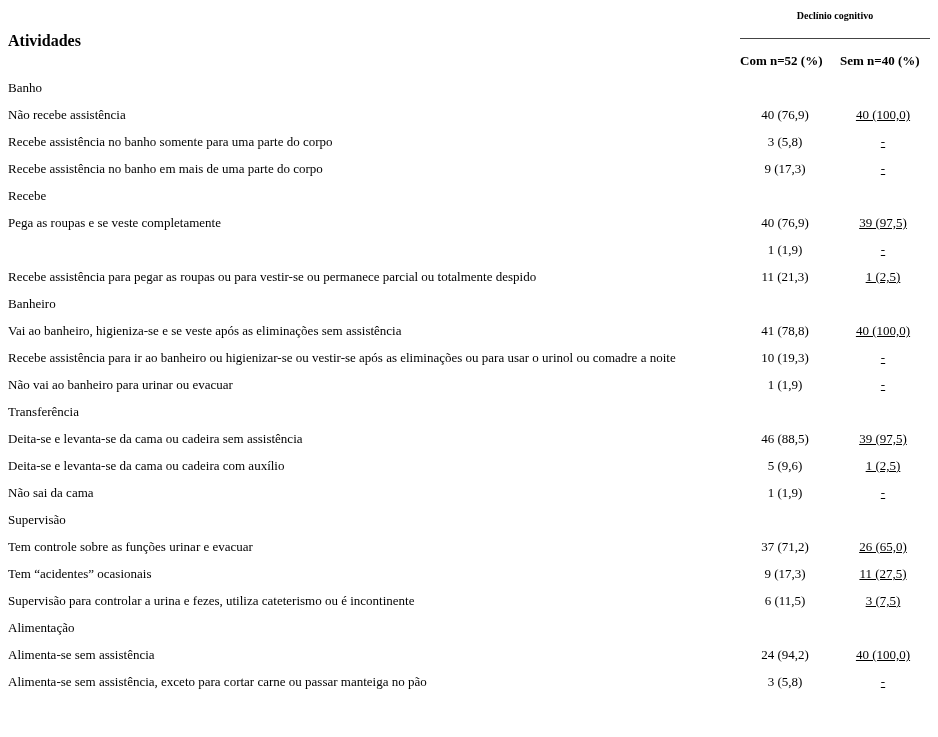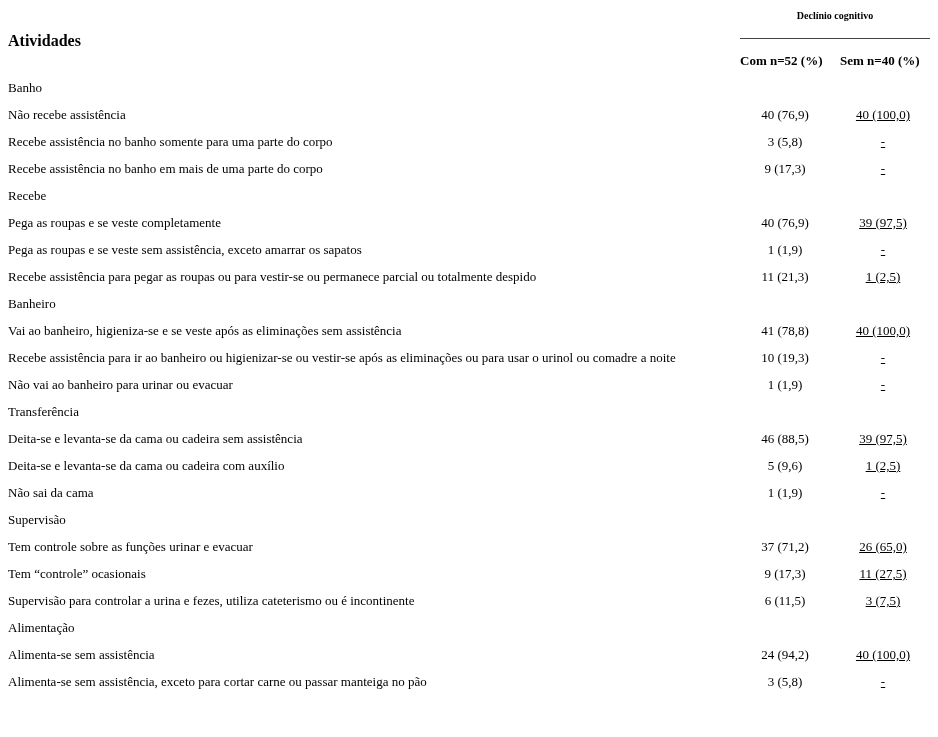--- a/index.html
+++ b/index.html
@@ -125,21 +125,20 @@
         <span class="label">Recebe</span>
         <span class="v1"></span>
         <span class="v2"></span>
       </div>
     <div class="row">
         <span class="label">Pega as roupas e se veste completamente</span>
         <span class="v1">40 (76,9)</span>
         <span class="v2">39 (97,5)</span>
       </div>
     <div class="row">
-        <span class="label">Pega as roupas e se veste sem assistência, exceto amarrar os sapatos</span>
         <span class="v1">1 (1,9)</span>
         <span class="v2">-</span>
       </div>
     <div class="row">
         <span class="label">Recebe assistência para pegar as roupas ou para vestir-se ou permanece parcial ou totalmente despido</span>
         <span class="v1">11 (21,3)</span>
         <span class="v2">1 (2,5)</span>
       </div>
     <div class="row">
         <span class="label">Banheiro</span>
@@ -185,21 +184,21 @@
         <span class="label">Supervisão</span>
         <span class="v1"></span>
         <span class="v2"></span>
       </div>
     <div class="row">
         <span class="label">Tem controle sobre as funções urinar e evacuar</span>
         <span class="v1">37 (71,2)</span>
         <span class="v2">26 (65,0)</span>
       </div>
     <div class="row">
-        <span class="label">Tem “controle” ocasionais</span>
+        <span class="label">Tem “acidentes” ocasionais</span>
         <span class="v1">9 (17,3)</span>
         <span class="v2">11 (27,5)</span>
       </div>
     <div class="row">
         <span class="label">Supervisão para controlar a urina e fezes, utiliza cateterismo ou é incontinente</span>
         <span class="v1">6 (11,5)</span>
         <span class="v2">3 (7,5)</span>
       </div>
     <div class="row">
         <span class="label">Alimentação</span>

